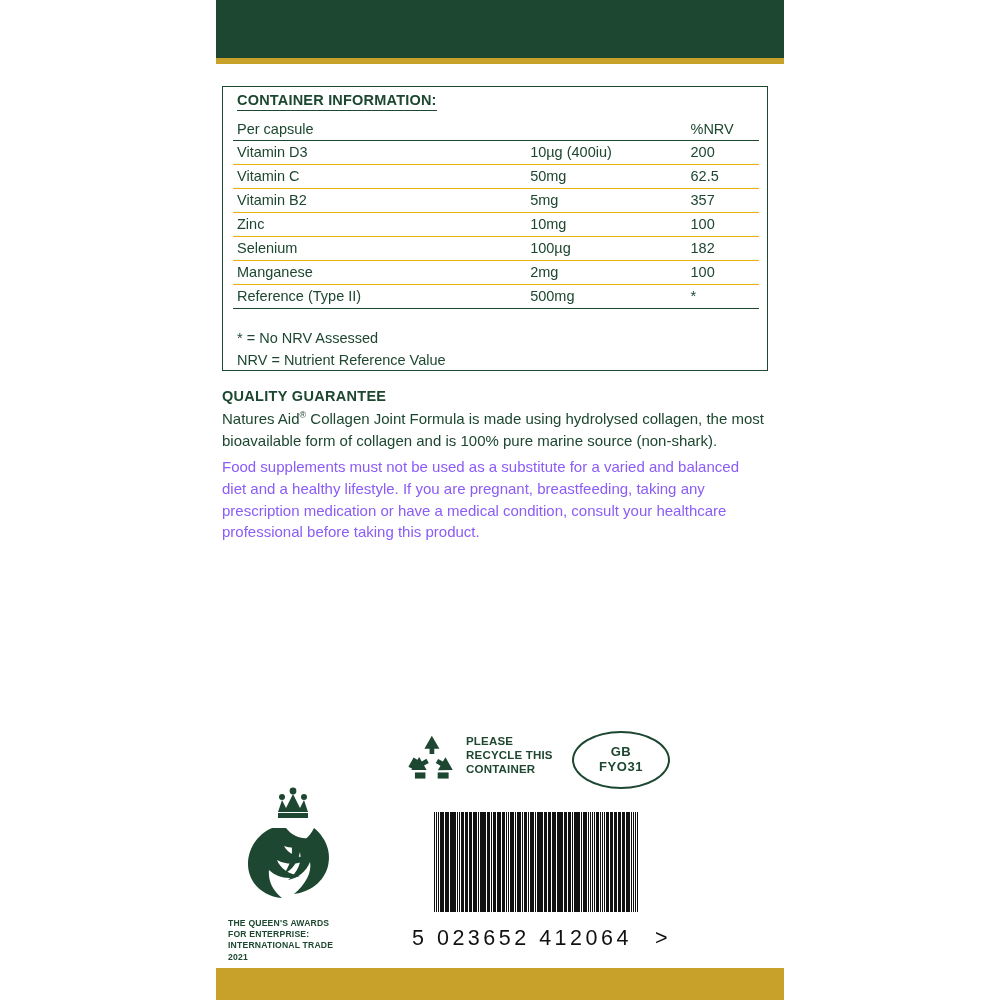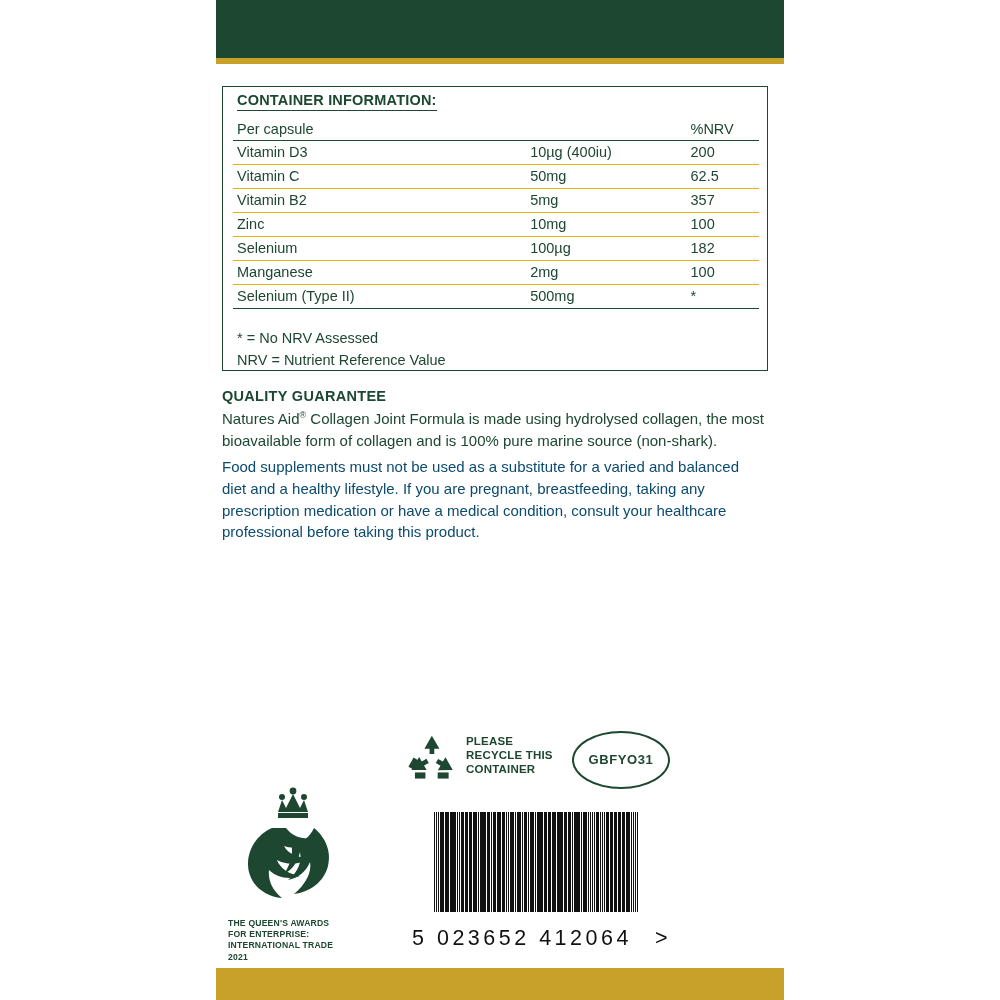--- a/index.html
+++ b/index.html
@@ -119,21 +119,21 @@
     line-height: 1.45;
     color: #1d4730;
   }
   .disclaimer {
     position: absolute;
     left: 222px;
     top: 456px;
     width: 545px;
     font-size: 15px;
     line-height: 1.45;
-    color: #0c4a6e;
+    color: #8b5cf6;
   }
   sup.reg { font-size: 9px; vertical-align: super; }
 
   
   .recycle-wrap {
     position: absolute;
     left: 404px;
     top: 730px;
     width: 160px;
     height: 62px;
@@ -153,21 +153,21 @@
   .gb-oval {
     position: absolute;
     left: 572px;
     top: 731px;
     width: 98px;
     height: 58px;
     border: 2px solid #1d4730;
     border-radius: 50%;
     box-sizing: border-box;
     display: flex;
-    flex-direction: row;
+    flex-direction: column;
     align-items: center;
     justify-content: center;
     line-height: 1.15;
   }
   .gb-oval span {
     font-size: 13px;
     font-weight: bold;
     letter-spacing: 0.6px;
     color: #1d4730;
   }
@@ -273,21 +273,21 @@
       <td class="col-name">Selenium</td>
       <td class="col-amt">100µg</td>
       <td class="col-nrv">182</td>
     </tr>
     <tr>
       <td class="col-name">Manganese</td>
       <td class="col-amt">2mg</td>
       <td class="col-nrv">100</td>
     </tr>
     <tr class="last">
-      <td class="col-name">Selenium (Type II)</td>
+      <td class="col-name">Reference (Type II)</td>
       <td class="col-amt">500mg</td>
       <td class="col-nrv">*</td>
     </tr>
   </tbody>
     </table>
 
   <div class="footnotes">
     <div>* = No NRV Assessed</div>
     <div>NRV = Nutrient Reference Value</div>
   </div>

